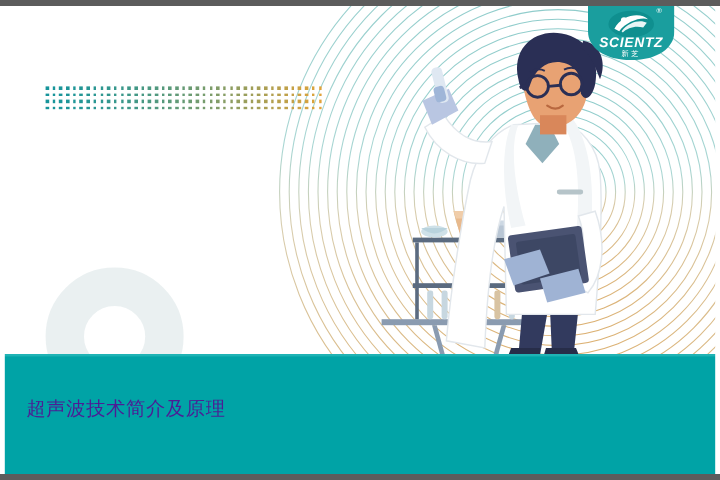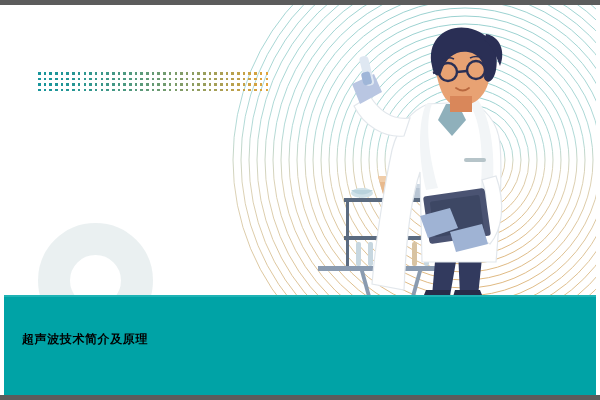--- a/index.html
+++ b/index.html
@@ -130,23 +130,23 @@
     left: 0;
     top: 0;
     width: 600px;
     height: 2px;
     background: #1fb3b5;
   }
   #banner-subtitle {
     position: absolute;
     left: 22px;
     top: 36px;
-    font-size: 12px;
-    font-weight: bold;
-    color: #000000;
+    font-size: 16px;
+    font-weight: normal;
+    color: #4c1d95;
     letter-spacing: .6px;
     white-space: nowrap;
   }
 
   
   #brand-logo {
     position: absolute;
     right: 38px;
     top: 0px;
     width: 72px;
@@ -323,19 +323,31 @@
       </svg>
     </div>
 
     <div id="bottom-banner">
       <div id="banner-rule"></div>
       <div id="banner-subtitle">超声波技术简介及原理</div>
     </div>
 
   </div>
 
+  <div id="brand-logo">
+    <svg width="72" height="50" viewBox="0 0 72 50" aria-hidden="true">
+      <path d="M0 0 L72 0 L72 26 C72 40, 58 50, 36 50 C14 50, 0 40, 0 26 Z" fill="#1a9e9e"></path>
+      <ellipse cx="36" cy="20" rx="19" ry="11" fill="#0f8f8f"></ellipse>
+      <path d="M22 24 C28 12, 44 10, 50 16 C44 14, 32 18, 26 26 Z" fill="#ffffff"></path>
+      <path d="M28 26 C34 18, 44 16, 49 19 L46 23 C40 21, 33 23, 29 27 Z" fill="#e8f5f5"></path>
+      <circle cx="30" cy="17" r="2.6" fill="#ffffff"></circle>
+      <text x="57" y="11" font-family="'Liberation Sans', sans-serif" font-size="6" fill="#ffffff">®</text>
+      <text x="36" y="39" text-anchor="middle" font-family="'Liberation Sans', sans-serif" font-size="11.5" font-weight="bold" font-style="italic" letter-spacing="0.6" fill="#ffffff">SCIENTZ</text>
+      <text x="36" y="47" text-anchor="middle" font-family="'Liberation Sans', sans-serif" font-size="6" letter-spacing="2" fill="#ffffff">新芝</text>
+    </svg>
+  </div>
 
   <div class="frame-edge-top"></div>
   <div class="frame-edge-bottom"></div>
   <div class="frame-edge-left"></div>
   <div class="frame-edge-right"></div>
 
 </div>
 
 </body></html>

